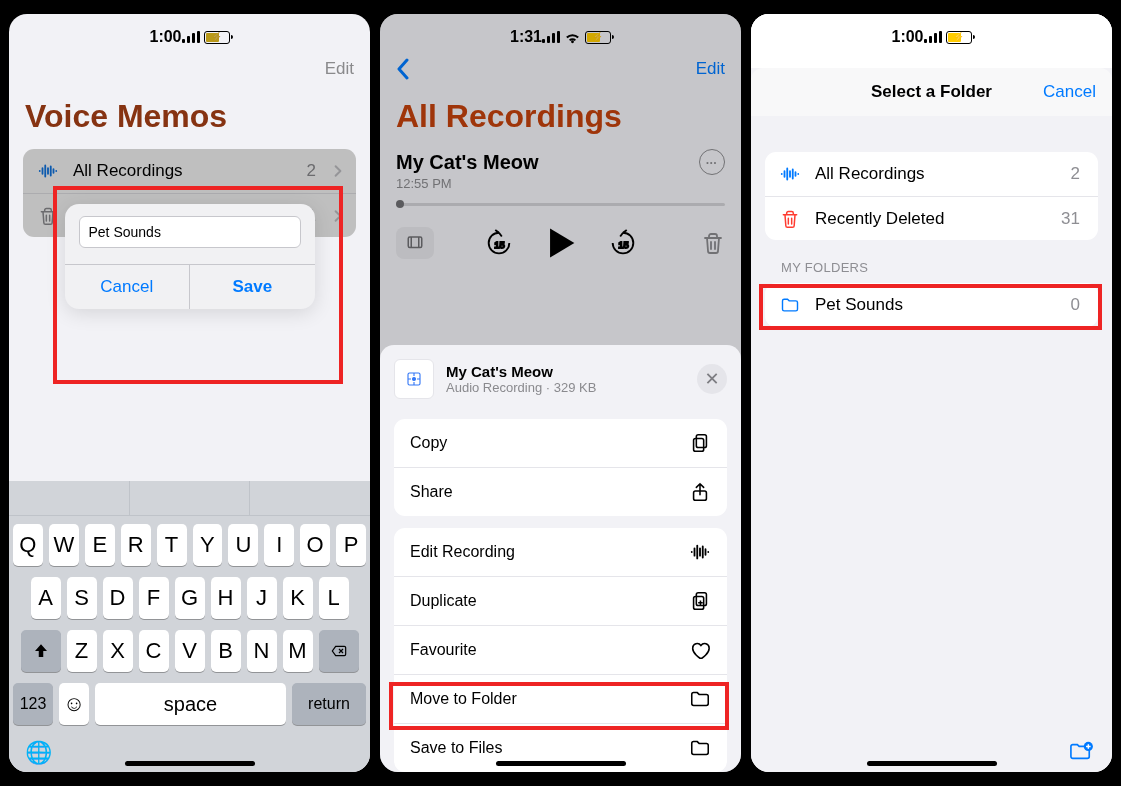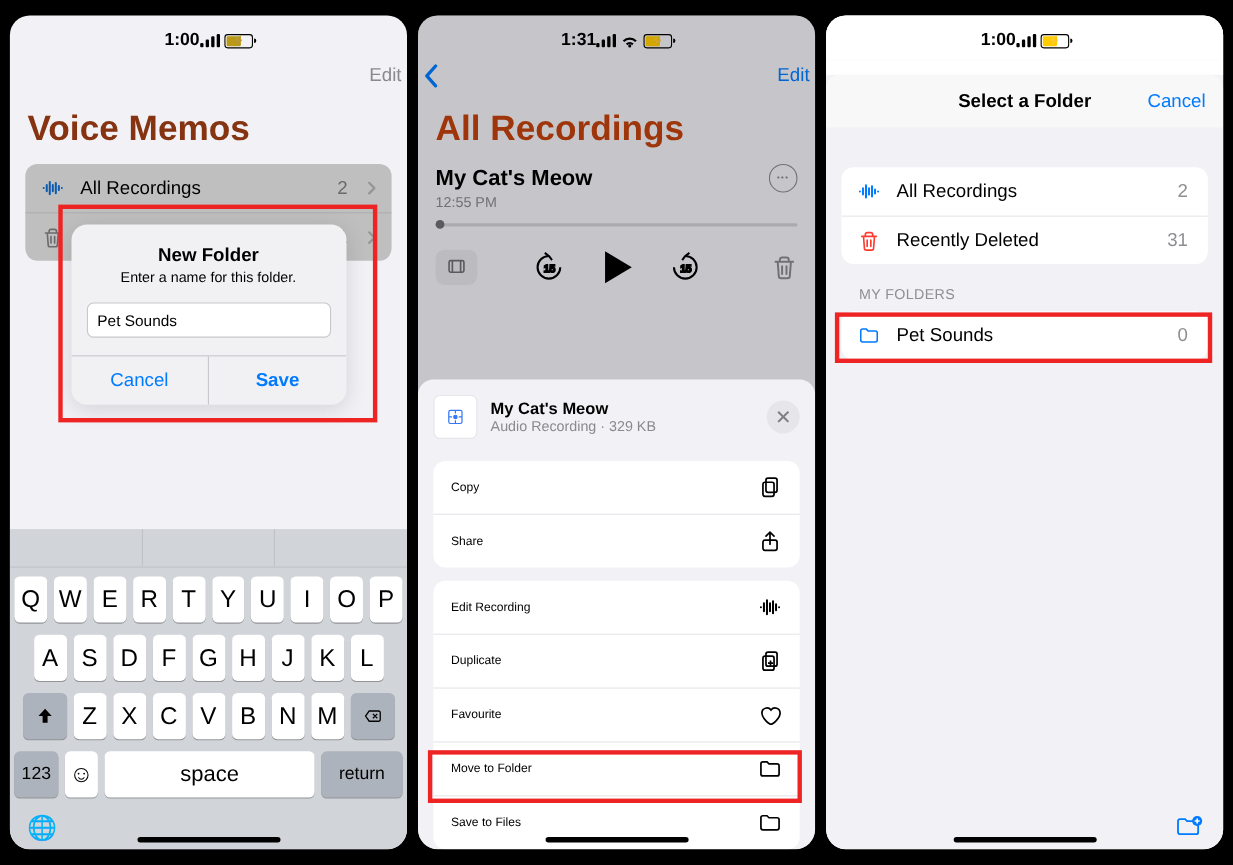--- a/index.html
+++ b/index.html
@@ -11,21 +11,21 @@
 .status .right { display: flex; align-items: center; gap: 4px; }
 .bars { width: 18px; height: 12px; position: relative; }
 .bars span { position: absolute; bottom: 0; width: 3px; background: #000; border-radius: 1px; }
 .bars span:nth-child(1){left:0;height:4px;} .bars span:nth-child(2){left:5px;height:7px;} .bars span:nth-child(3){left:10px;height:10px;} .bars span:nth-child(4){left:15px;height:12px;}
 .battery { width: 26px; height: 13px; border: 1.5px solid #000; border-radius: 3px; position: relative; }
 .battery::after { content: ""; position: absolute; right: -4px; top: 3px; width: 2px; height: 4px; background: #000; border-radius: 0 2px 2px 0; }
 .battery .fill { position: absolute; left: 1px; top: 1px; bottom: 1px; width: 55%; background: #ffcc00; border-radius: 1px; }
 .battery .bolt { position: absolute; inset: 0; display:flex; align-items:center; justify-content:center; font-size:9px; color:#000; }
 
 
-.nav { display: flex; justify-content: space-between; align-items: center; padding: 2px 5px 6px; height: 34px; position: relative; z-index:2;}
+.nav { display: flex; justify-content: space-between; align-items: center; padding: 2px 16px 6px; height: 34px; position: relative; z-index:2;}
 .nav .back svg { width: 14px; height: 22px; fill: none; stroke: #007aff; stroke-width: 3; stroke-linecap: round; stroke-linejoin: round; }
 .nav .edit { color: #8e8e93; font-size: 17px; }
 .nav .edit.active { color: #007aff; }
 .nav .title-center { position: absolute; left:0; right:0; text-align:center; font-weight:700; font-size:17px; color:#000; pointer-events:none; }
 .nav .cancel { color: #007aff; font-size: 17px; }
 
 .large-title { font-size: 32px; font-weight: 700; padding: 10px 16px 14px; color:#c2410c; position: relative; z-index:2;}
 
 
 .dim { filter: brightness(0.75) saturate(0.85); }
@@ -93,21 +93,21 @@
 
 .sheet { position:absolute; bottom:0; left:0; right:0; background:#f2f2f6; border-radius: 14px 14px 0 0; padding: 14px 0 0; z-index:40; }
 .sheet-head { display:flex; align-items:center; gap:12px; padding: 0 14px 14px; position:relative;}
 .sheet-head .thumb { width:40px; height:40px; background:#fff; border-radius:6px; display:flex; align-items:center; justify-content:center; border:1px solid #e5e5ea; }
 .sheet-head .thumb svg { width:18px; height:18px; }
 .sheet-head .t1 { font-weight:700; font-size:15px; color:#000; }
 .sheet-head .t2 { font-size:13px; color:#8a8a8e; }
 .sheet-head .close { margin-left:auto; width:30px; height:30px; border-radius:50%; background:#e5e5ea; display:flex; align-items:center; justify-content:center; color:#7d7d82; font-size:18px; }
 .sheet-list { background:#fff; margin: 12px 14px 0; border-radius:11px; }
 .sheet-list.first { margin-top: 6px; }
-.menu-row { display:flex; align-items:center; padding:13px 16px; font-size:11px; color:#000; }
+.menu-row { display:flex; align-items:center; padding:13px 16px; font-size:16px; color:#000; }
 .menu-row + .menu-row { border-top: 0.5px solid #e5e5ea; }
 .menu-row .micon { margin-left:auto; color:#000; }
 .menu-row .micon svg { width:22px; height:22px; }
 
 
 .bottom-bar { position:absolute; bottom:0; left:0; right:0; display:flex; justify-content:flex-end; padding: 10px 18px 10px; }
 
 
 svg { display:block; }
 </style>
@@ -164,24 +164,20 @@
               <path d="M2 2l6 6-6 6"></path>
             </svg>
           </span>
       </div>
     </div>
   </div>
 
   <div class="red-box" style="top:172px; left:44px; width:290px; height:198px;"></div>
 
   <div class="alert">
-    <div class="alert-head">
-      <div class="atitle">New Folder</div>
-      <div class="amsg">Enter a name for this folder.</div>
-    </div>
     <div class="alert-input">
       <input type="text" value="Pet Sounds" style="">
     </div>
     <div class="alert-btns">
       <div>Cancel</div>
       <div>Save</div>
     </div>
   </div>
 
   <div class="keyboard">

